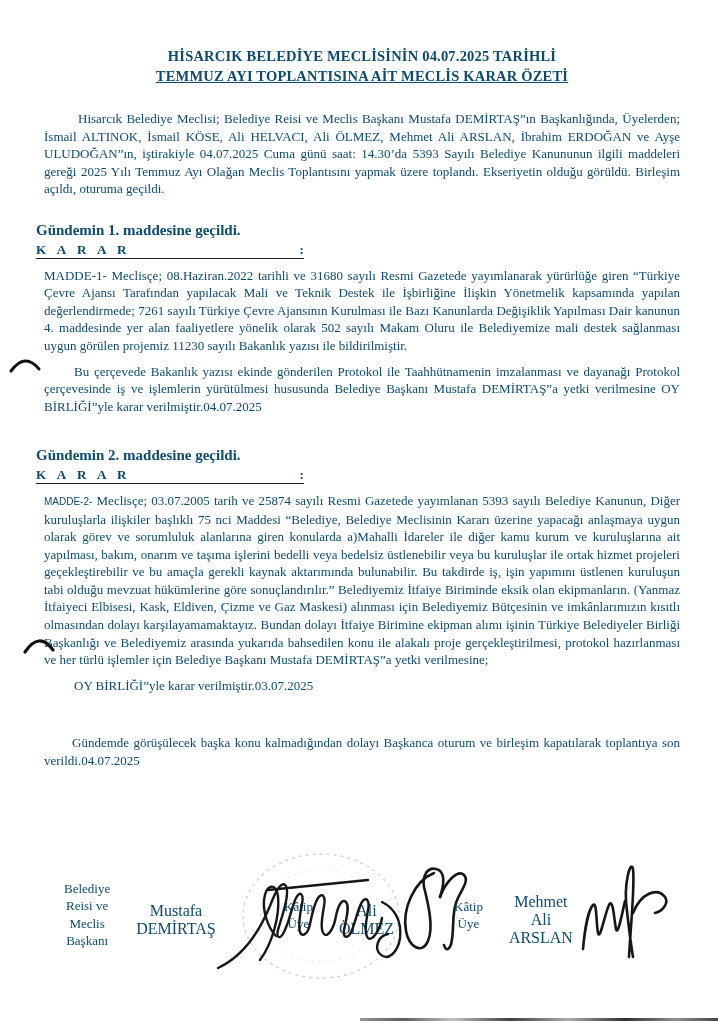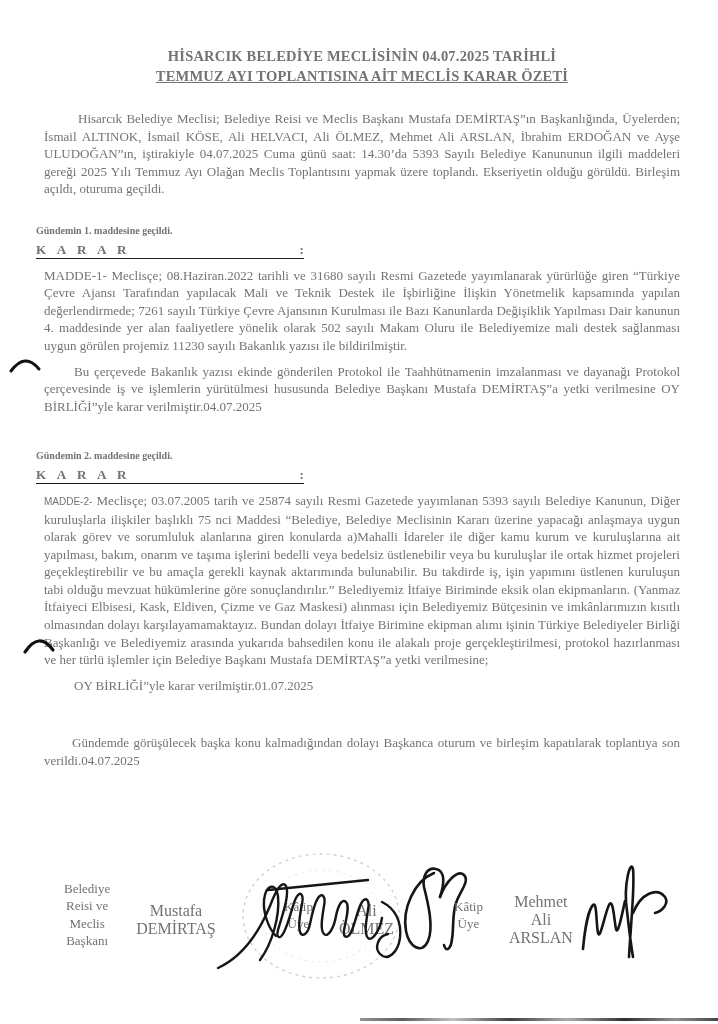--- a/index.html
+++ b/index.html
@@ -2,34 +2,34 @@
 <html><head>
 <meta charset="utf-8">
 <style>
   html,body{margin:0;padding:0;background:#e8e8e8;}
   .page{
     position:relative;
     width:718px;height:1024px;
     margin:0 auto;
     background:#ffffff;
     font-family:"Liberation Serif","DejaVu Serif",serif;
-    color:#737373;
+    color:#0c4a6e;
     overflow:hidden;
     box-sizing:border-box;
     padding:46px 30px 0 36px;
   }
   .title-block{text-align:center;font-weight:bold;font-size:14.5px;line-height:20px;letter-spacing:.2px;}
   .title-underline{text-decoration:underline;}
   p.body{
     font-size:13px;line-height:17.6px;text-align:justify;margin:8px;
   }
   .indent{text-indent:34px;}
   .section-gap{height:16px;}
   .big-gap{height:24px;}
-  .heading-bold{font-weight:bold;font-size:10px;line-height:17.6px;}
+  .heading-bold{font-weight:bold;font-size:15px;line-height:17.6px;}
   .karar-line{
     display:inline-flex;justify-content:space-between;align-items:flex-end;
     width:268px;border-bottom:1.6px solid #1b1b1b;
     font-weight:bold;font-size:13.2px;line-height:16px;
     letter-spacing:4px;
   }
   .karar-line .colon{letter-spacing:0;}
   .madde-label{font-weight:normal;}
   .madde-sans{font-family:"Liberation Sans","DejaVu Sans",sans-serif;font-size:10px;}
   .resolution-line{text-indent:30px;}
@@ -88,21 +88,21 @@
   <div class="big-gap"></div>
 
   <div class="heading-bold">Gündemin 2. maddesine geçildi.</div>
   <div>
     <span class="karar-line">
       <span>K A R A R</span>
       <span class="colon">:</span>
     </span>
   </div>
   <p class="body"><span class="madde-label madde-sans">MADDE-2-</span> <span>Meclisçe; 03.07.2005 tarih ve 25874 sayılı Resmi Gazetede yayımlanan 5393 sayılı Belediye Kanunun, Diğer kuruluşlarla ilişkiler başlıklı 75 nci Maddesi “Belediye, Belediye Meclisinin Kararı üzerine yapacağı anlaşmaya uygun olarak görev ve sorumluluk alanlarına giren konularda a)Mahalli İdareler ile diğer kamu kurum ve kuruluşlarına ait yapılması, bakım, onarım ve taşıma işlerini bedelli veya bedelsiz üstlenebilir veya bu kuruluşlar ile ortak hizmet projeleri geçekleştirebilir ve bu amaçla gerekli kaynak aktarımında bulunabilir. Bu takdirde iş, işin yapımını üstlenen kuruluşun tabi olduğu mevzuat hükümlerine göre sonuçlandırılır.” Belediyemiz İtfaiye Biriminde eksik olan ekipmanların. (Yanmaz İtfaiyeci Elbisesi, Kask, Eldiven, Çizme ve Gaz Maskesi) alınması için Belediyemiz Bütçesinin ve imkânlarımızın kısıtlı olmasından dolayı karşılayamamaktayız. Bundan dolayı İtfaiye Birimine ekipman alımı işinin Türkiye Belediyeler Birliği Başkanlığı ve Belediyemiz arasında yukarıda bahsedilen konu ile alakalı proje gerçekleştirilmesi, protokol hazırlanması ve her türlü işlemler için Belediye Başkanı Mustafa DEMİRTAŞ”a yetki verilmesine;</span></p>
-  <p class="body resolution-line">OY BİRLİĞİ”yle karar verilmiştir.01.07.2025</p>
+  <p class="body resolution-line">OY BİRLİĞİ”yle karar verilmiştir.03.07.2025</p>
 
   <div class="big-gap"></div>
 
   <p class="body closing">Gündemde görüşülecek başka konu kalmadığından dolayı Başkanca oturum ve birleşim kapatılarak toplantıya son verildi.04.07.2025</p>
 
   <div class="sig-row">
 
     <div class="sig-col sig-col-1">
       <div class="sig-role">
         <div>Belediye Reisi ve</div>

